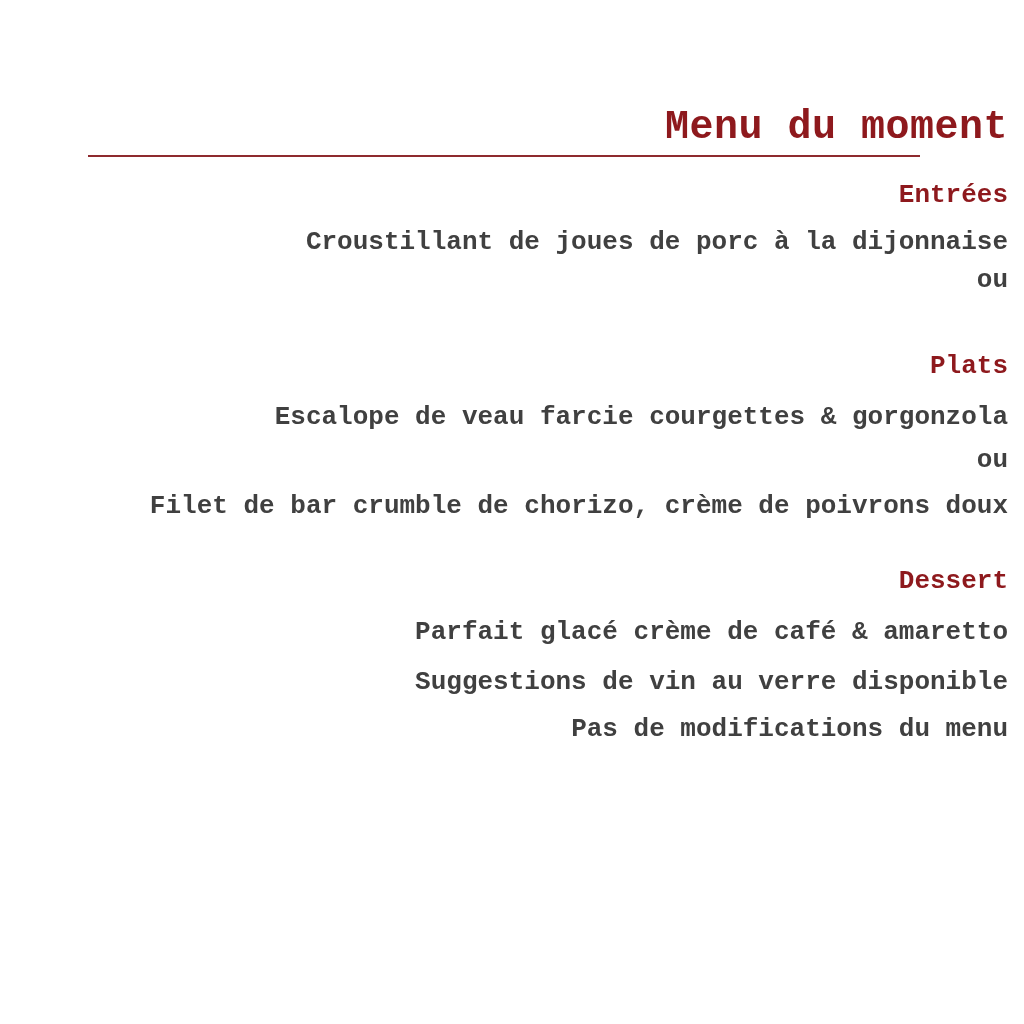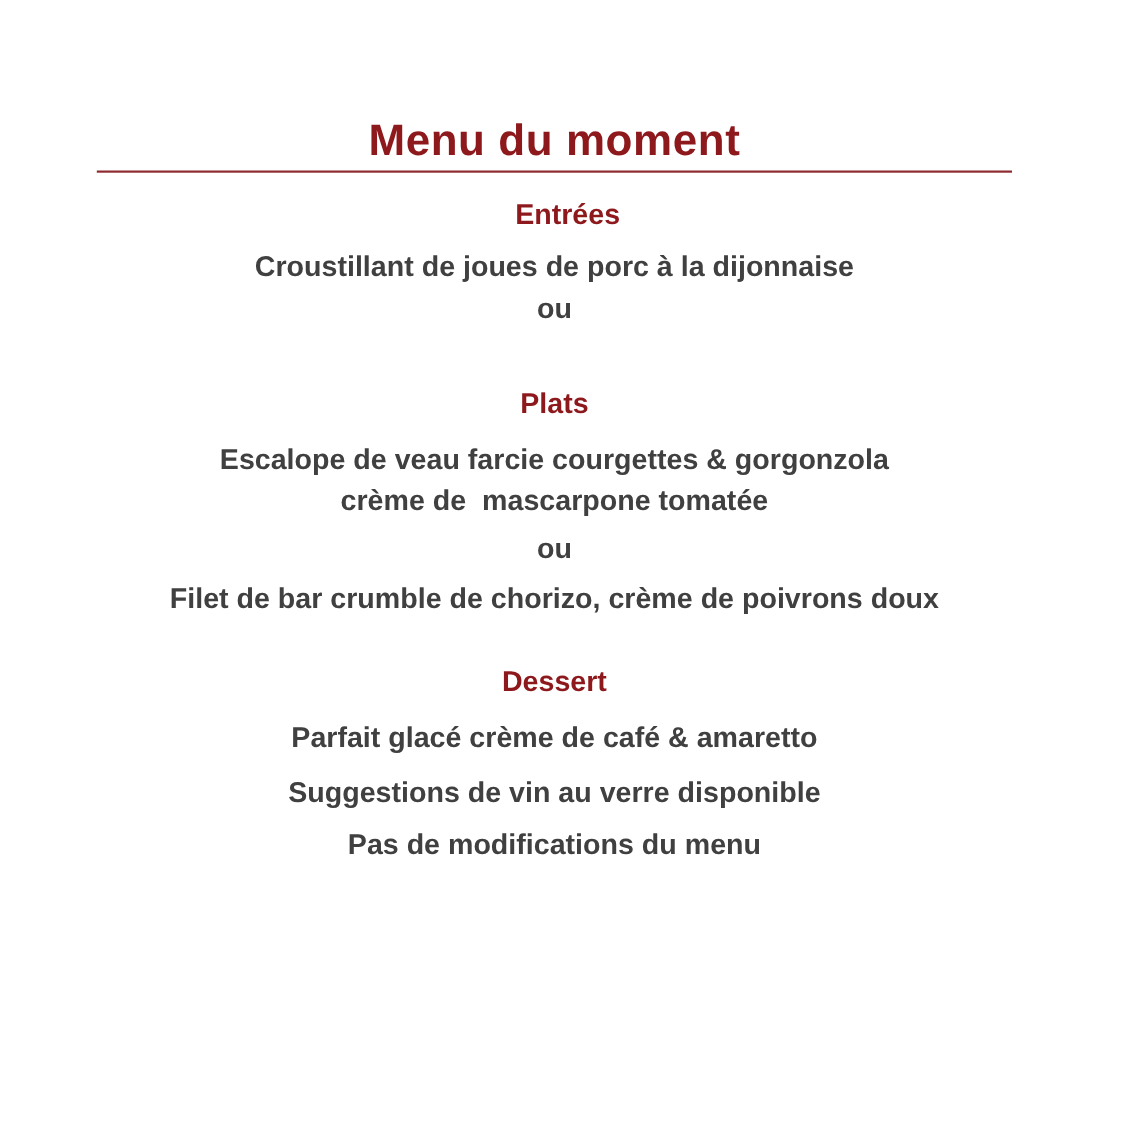--- a/index.html
+++ b/index.html
@@ -11,23 +11,24 @@
     width: 1024px;
     height: 1024px;
     font-family: "Liberation Sans", sans-serif;
     font-weight: bold;
     color: #000000;
     overflow: hidden;
   }
   .menu-page {
     width: 1008px;
     height: 1024px;
-    text-align: center;
+    text-align: right;
     box-sizing: border-box;
     padding-top: 103px;
+    font-family: Liberation Mono, monospace;
   }
   .menu-title {
     font-size: 40px;
     line-height: 50px;
     color: #8e191d;
     letter-spacing: 0.5px;
     margin: 0;
   }
   .title-rule {
     width: 832px;
@@ -69,21 +70,20 @@
 
   <section>
     <h2 class="section-heading mt-21">Entrées</h2>
     <p class="menu-line mt-13">Croustillant de joues de porc à la dijonnaise</p>
     <p class="menu-line mt-4">ou</p>
   </section>
 
   <section>
     <h2 class="section-heading mt-42">Plats</h2>
     <p class="menu-line mt-17">Escalope de veau farcie courgettes &amp; gorgonzola</p>
-    <p class="menu-line mt-4">crème de  mascarpone tomatée</p>
     <p class="menu-line mt-9">ou</p>
     <p class="menu-line mt-12">Filet de bar crumble de chorizo, crème de poivrons doux</p>
   </section>
 
   <section>
     <h2 class="section-heading mt-41">Dessert</h2>
     <p class="menu-line mt-17">Parfait glacé crème de café &amp; amaretto</p>
   </section>
 
   <footer>

